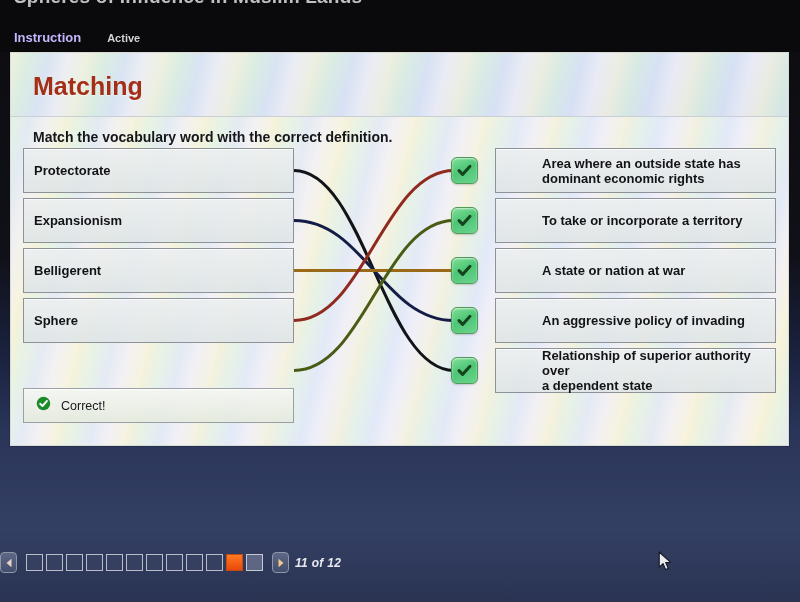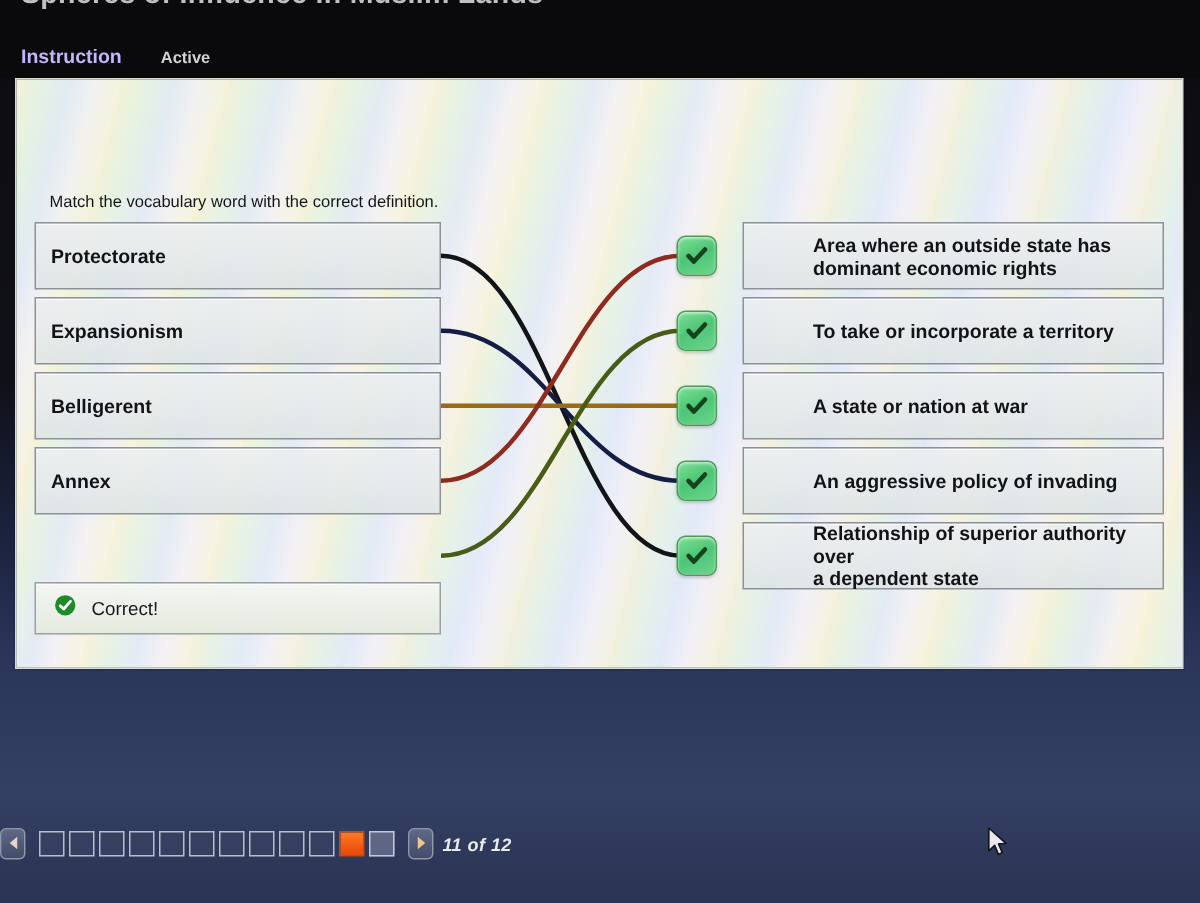--- a/index.html
+++ b/index.html
@@ -91,23 +91,23 @@
     left: 22px; top: 19px;
     font-size: 25px;
     font-weight: bold;
     color: #a32f17;
     text-shadow: 0 1px 1px rgba(255,255,255,.5);
   }
 
   #prompt {
     position: absolute;
     left: 22px; top: 76px;
-    font-size: 11px;
+    font-size: 14px;
     color: #15161a;
-    font-weight: 400;
+    font-weight: 700;
   }
 
   
   .col {
     position: absolute;
     top: 95px;
     display: flex;
     flex-direction: column;
     gap: 5px;
     font-weight: bold;
@@ -235,35 +235,38 @@
   <div id="top-bar">
     <div id="lesson-title">Spheres of Influence in Muslim Lands</div>
     <div id="crumb-row">
       <span class="crumb-main">Instruction</span>
       <span class="crumb-sub">Active</span>
     </div>
   </div>
 
   <div id="card">
 
+    <div id="card-head">
+      <div id="section-heading">Matching</div>
+    </div>
 
     <div id="prompt">Match the vocabulary word with the correct definition.</div>
 
     <div id="left-col" class="col">
       <div class="term-box">
         <span>Protectorate</span>
       </div>
       <div class="term-box">
         <span>Expansionism</span>
       </div>
       <div class="term-box">
         <span>Belligerent</span>
       </div>
       <div class="term-box">
-        <span>Annex</span>
+        <span>Sphere</span>
       </div>
     </div>
 
     <svg id="connectors" viewBox="0 0 160 240" preserveAspectRatio="none">
 
       <path id="c0" fill="none" stroke-width="3" stroke-linecap="round" d="M0,22.5 C70,22.5 90,222.5 160,222.5" stroke="#121418"></path>
       <path id="c1" fill="none" stroke-width="3" stroke-linecap="round" d="M0,72.5 C70,72.5 90,172.5 160,172.5" stroke="#141d46"></path>
       <path id="c2" fill="none" stroke-width="3" stroke-linecap="round" d="M0,122.5 C70,122.5 90,122.5 160,122.5" stroke="#9a6a18"></path>
       <path id="c3" fill="none" stroke-width="3" stroke-linecap="round" d="M0,172.5 C70,172.5 90,22.5 160,22.5" stroke="#8f2a1e"></path>
       <path id="c4" fill="none" stroke-width="3" stroke-linecap="round" d="M0,222.5 C70,222.5 90,72.5 160,72.5" stroke="#4a5b16"></path>

